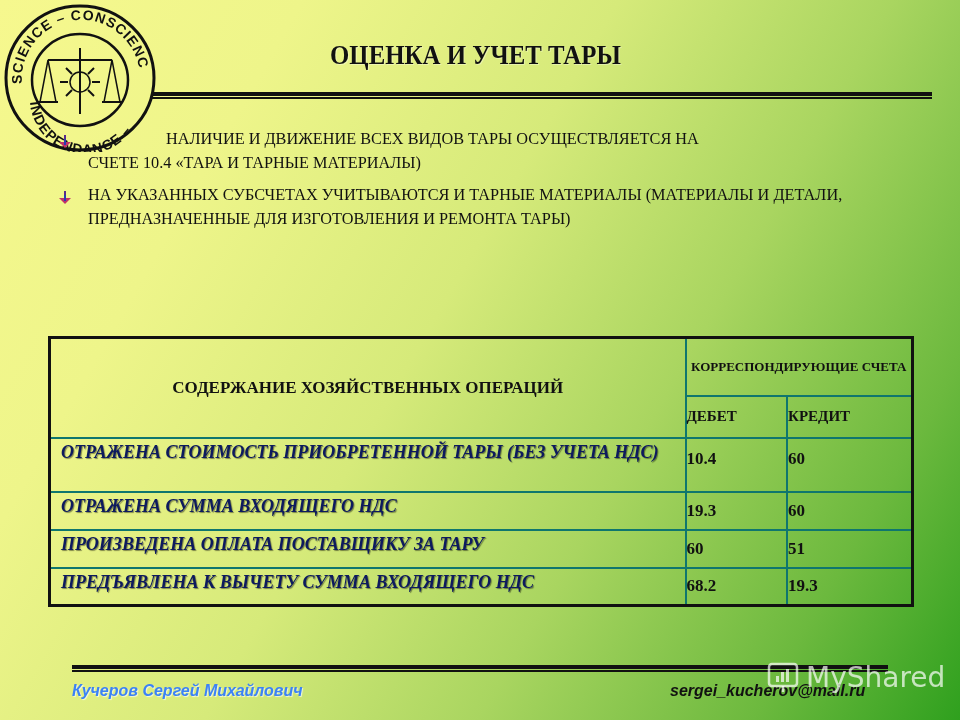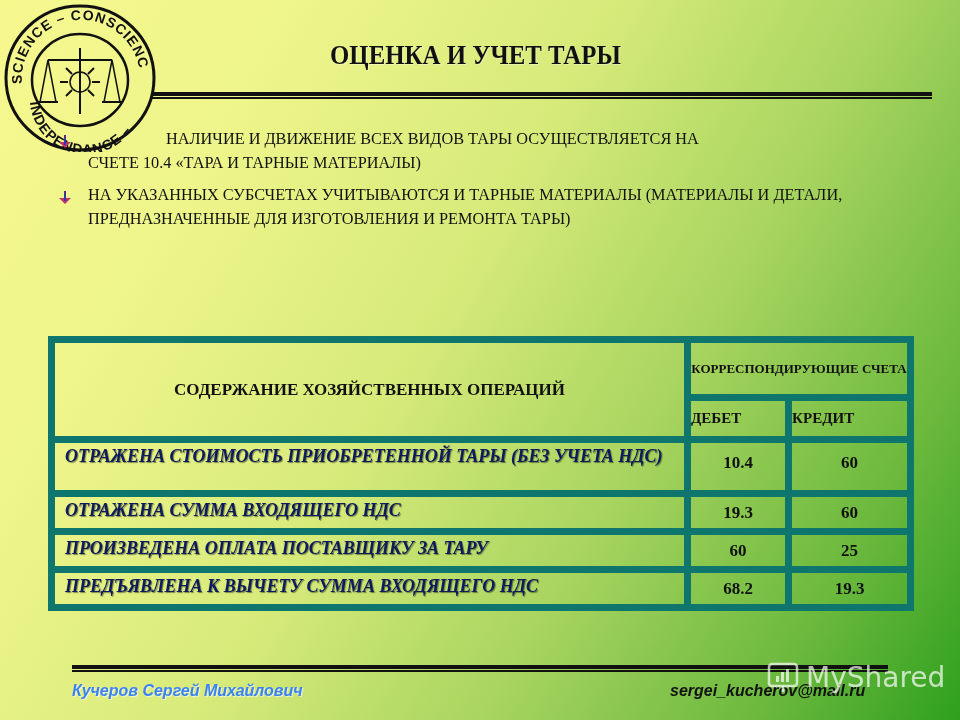--- a/index.html
+++ b/index.html
@@ -40,33 +40,33 @@
   }
   .bullets li.first .bullet-icon { left: 0; }
   .bullet-text { transform: scaleX(0.93); transform-origin: left center; display: block; }
   table.ops {
     position: absolute; left: 48px; top: 336px; width: 866px; height: 268px;
     border-collapse: collapse;
     border: 3px solid #111;
     font-family: "Liberation Serif", serif;
   }
   table.ops td, table.ops th {
-    border: 7px solid #0f766e;
+    border: 2px solid #0f766e;
     font-weight: bold;
   }
   .th-main { text-align: center; font-size: 17px; width: 636px; }
   .th-corr { text-align: center; font-size: 13px; line-height: 20px; height: 58px; }
   .th-sub { text-align: left; font-size: 15px; height: 42px; }
   .op-cell {
     font-style: italic; font-size: 18px; color: #0d1a5e;
     text-shadow: 1px 1px 1px rgba(0,0,0,0.45);
     padding: 4px 10px 4px 10px; vertical-align: top; line-height: 18px;
     font-family: "Liberation Serif", serif;
   }
-  .num-cell { text-align: center; font-size: 17px; vertical-align: middle; }
+  .num-cell { text-align: left; font-size: 17px; vertical-align: middle; }
   .row1 td { height: 54px; }
   .row1 .num-cell { vertical-align: top; padding-top: 10px; }
   .row2 td { height: 38px; }
   .row3 td { height: 38px; margin-top: 44px; }
   .row4 td { height: 38px; }
   .footer-name {
     position: absolute; left: 72px; top: 682px;
     font-family: "Liberation Sans", sans-serif;
     font-style: italic; font-weight: bold; font-size: 16px; color: #3b82f6;
     text-shadow: 1px 1px 1px rgba(255,255,255,0.7);
@@ -164,21 +164,21 @@
     <td class="num-cell">60</td>
   </tr>
   <tr class="row2">
     <td class="op-cell">ОТРАЖЕНА СУММА ВХОДЯЩЕГО НДС</td>
     <td class="num-cell">19.3</td>
     <td class="num-cell">60</td>
   </tr>
   <tr class="row3">
     <td class="op-cell">ПРОИЗВЕДЕНА ОПЛАТА ПОСТАВЩИКУ ЗА ТАРУ</td>
     <td class="num-cell">60</td>
-    <td class="num-cell">25</td>
+    <td class="num-cell">51</td>
   </tr>
   <tr class="row4">
     <td class="op-cell">ПРЕДЪЯВЛЕНА К ВЫЧЕТУ СУММА ВХОДЯЩЕГО НДС</td>
     <td class="num-cell">68.2</td>
     <td class="num-cell">19.3</td>
   </tr>
 </tbody>
   </table>
 
 <div class="rule bottom"></div>

